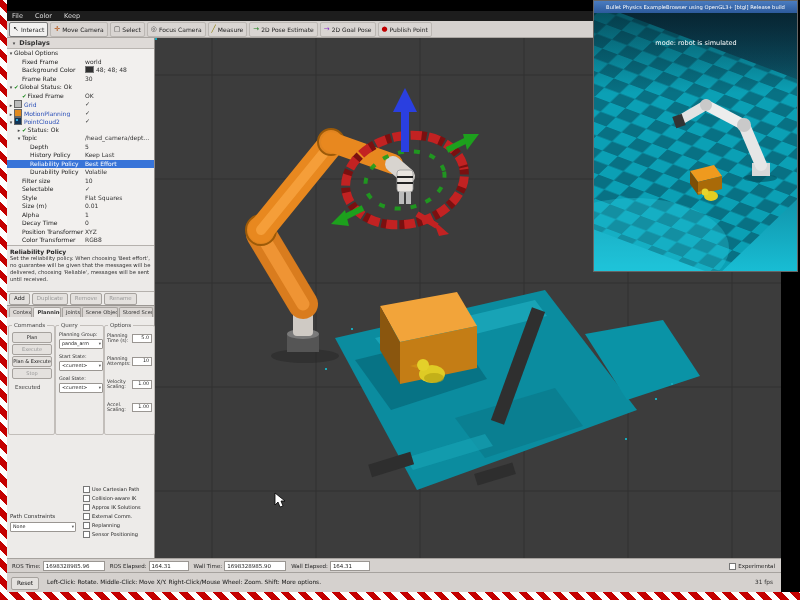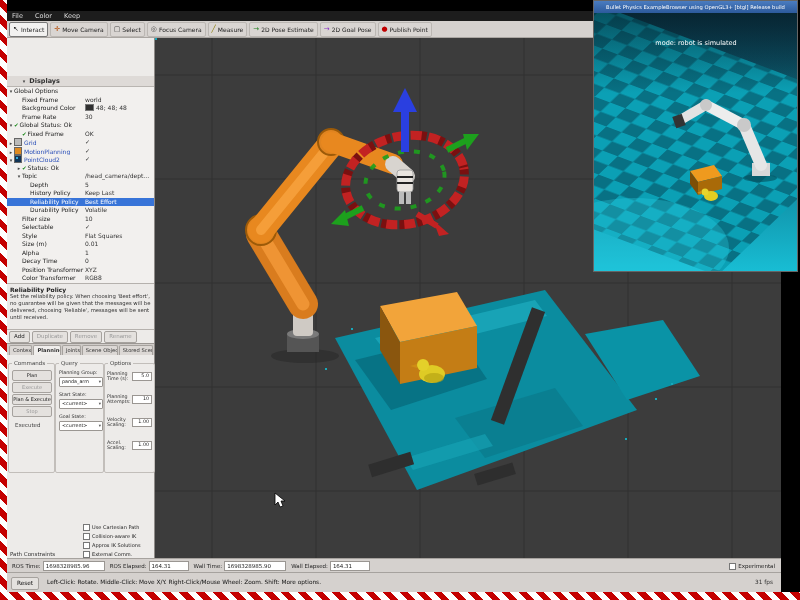--- a/index.html
+++ b/index.html
@@ -19,21 +19,21 @@
   #toolbar{position:absolute;left:0;top:10px;width:774px;height:17px;background:#d5d1ce;border-bottom:1px solid #aaa6a2;
            display:flex;align-items:center;padding-left:2px;box-sizing:border-box;}
   .tool{display:inline-flex;align-items:center;height:13px;margin-right:2px;padding:0 3px;
         font-size:6px;color:#222;background:#d9d5d2;border:1px solid #bbb7b3;border-radius:2px;white-space:nowrap;}
   .tool.selected{background:#f2f1f0;border:1px solid #777;}
   .ticon{font-size:7px;margin-right:2px;line-height:1;}
 
   
   #left-col{position:absolute;left:0;top:27px;width:148px;height:520px;background:#edebe9;border-right:1px solid #8f8b88;box-sizing:border-box;}
   #displays-header{height:10px;font-size:6.5px;line-height:10px;font-weight:bold;color:#333;background:#dedad7;
-                   border-bottom:1px solid #b9b5b1;padding-left:14px;margin-top:38px;}
+                   border-bottom:1px solid #b9b5b1;padding-left:4px;}
   #tree{height:196px;overflow:hidden;background:#f2f0ee;}
   .trow{position:relative;height:8.5px;line-height:8.5px;font-size:6px;white-space:nowrap;overflow:hidden;}
   .trow .tname{color:#1a1a1a;}
   .trow .tval{position:absolute;left:78px;right:2px;color:#333;overflow:hidden;text-overflow:ellipsis;}
   .trow.sel{background:#3874d8;}
   .trow.sel .tname,.trow.sel .tval{color:#fff;}
   .arrow{display:inline-block;width:6px;font-size:5px;color:#444;text-align:center;}
   .arrow.exp::before{content:"▾";}
   .arrow.col::before{content:"▸";}
   .ind0 .arrow{margin-left:1px;}

